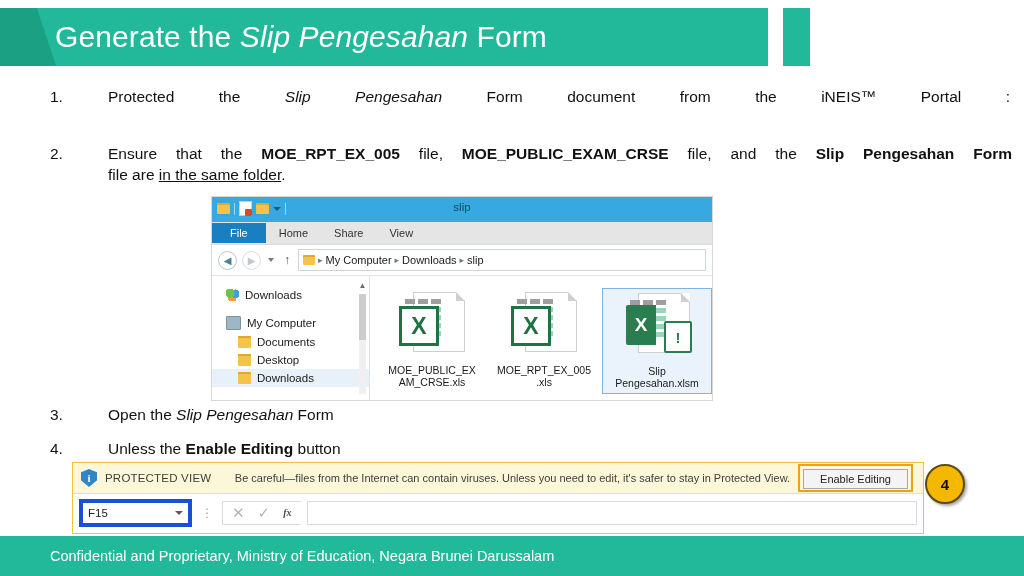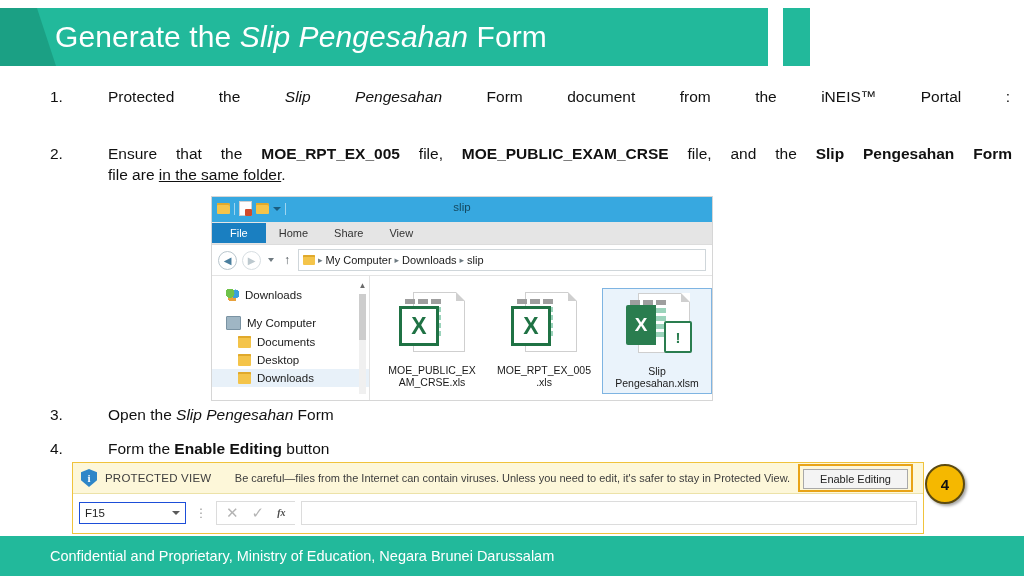--- a/index.html
+++ b/index.html
@@ -145,21 +145,21 @@
   #pv-shield{width:16px;height:18px;flex:0 0 16px;background:#2e86c8;
              clip-path:polygon(50% 0,100% 18%,100% 62%,50% 100%,0 62%,0 18%);
              display:flex;align-items:center;justify-content:center;
              color:#fff;font-size:11px;font-weight:bold;font-family:"Liberation Serif",serif;}
   #pv-label{font-size:11.5px;color:#3d3d3d;letter-spacing:.2px;}
   #pv-msg{font-size:11px;color:#3d3d3d;flex:1;text-align:right;}
   #enable-wrap{padding:3px;border:2px solid #e8a317;margin-right:2px;}
   #enable-btn{font-size:11px;color:#222;background:#f4f4f4;border:1px solid #a9a9a9;
               padding:3px 16px;}
   #formula-row{height:37px;display:flex;align-items:center;padding:0 6px;gap:6px;}
-  #namebox{width:95px;height:20px;border:1px solid #1d4ed8;background:#fff;display:flex;
+  #namebox{width:95px;height:20px;border:4px solid #1d4ed8;background:#fff;display:flex;
            align-items:center;justify-content:space-between;padding:0 5px;font-size:11.5px;color:#222;}
   .fr-caret{width:0;height:0;border-left:4px solid transparent;border-right:4px solid transparent;
             border-top:4px solid #5a5a5a;}
   #fr-dots{color:#9a9a9a;font-size:12px;letter-spacing:0;line-height:10px;padding:0 3px;}
   #fr-btns{display:flex;align-items:center;gap:13px;border:1px solid #dcdcdc;
            border-right:none;height:22px;padding:0 9px;}
   .fr-x{font-size:15px;color:#b4b4b4;line-height:1;}
   .fr-chk{font-size:15px;color:#b4b4b4;line-height:1;}
   .fr-fx{font-size:10px;color:#4a4a4a;font-family:"Liberation Serif",serif;font-style:italic;font-weight:bold;}
   #formula-input{flex:1;height:22px;border:1px solid #dcdcdc;background:#fff;}
@@ -313,21 +313,21 @@
   </div>
 </div>
 
 <div class="step" id="step3">
   <span class="num">3.</span>
   <span class="body"><span>Open the </span><span class="i">Slip Pengesahan</span><span> Form</span></span>
 </div>
 
 <div class="step" id="step4">
   <span class="num">4.</span>
-  <span class="body"><span>Form the </span><span class="b">Enable Editing</span><span> button</span></span>
+  <span class="body"><span>Unless the </span><span class="b">Enable Editing</span><span> button</span></span>
 </div>
 
 <div id="excel-strip">
 
   <div id="pv-bar">
     <span id="pv-shield">i</span>
     <span id="pv-label">PROTECTED VIEW</span>
     <span id="pv-msg">Be careful—files from the Internet can contain viruses. Unless you need to edit, it's safer to stay in Protected View.</span>
     <span id="enable-wrap">
       <span id="enable-btn">Enable Editing</span>

